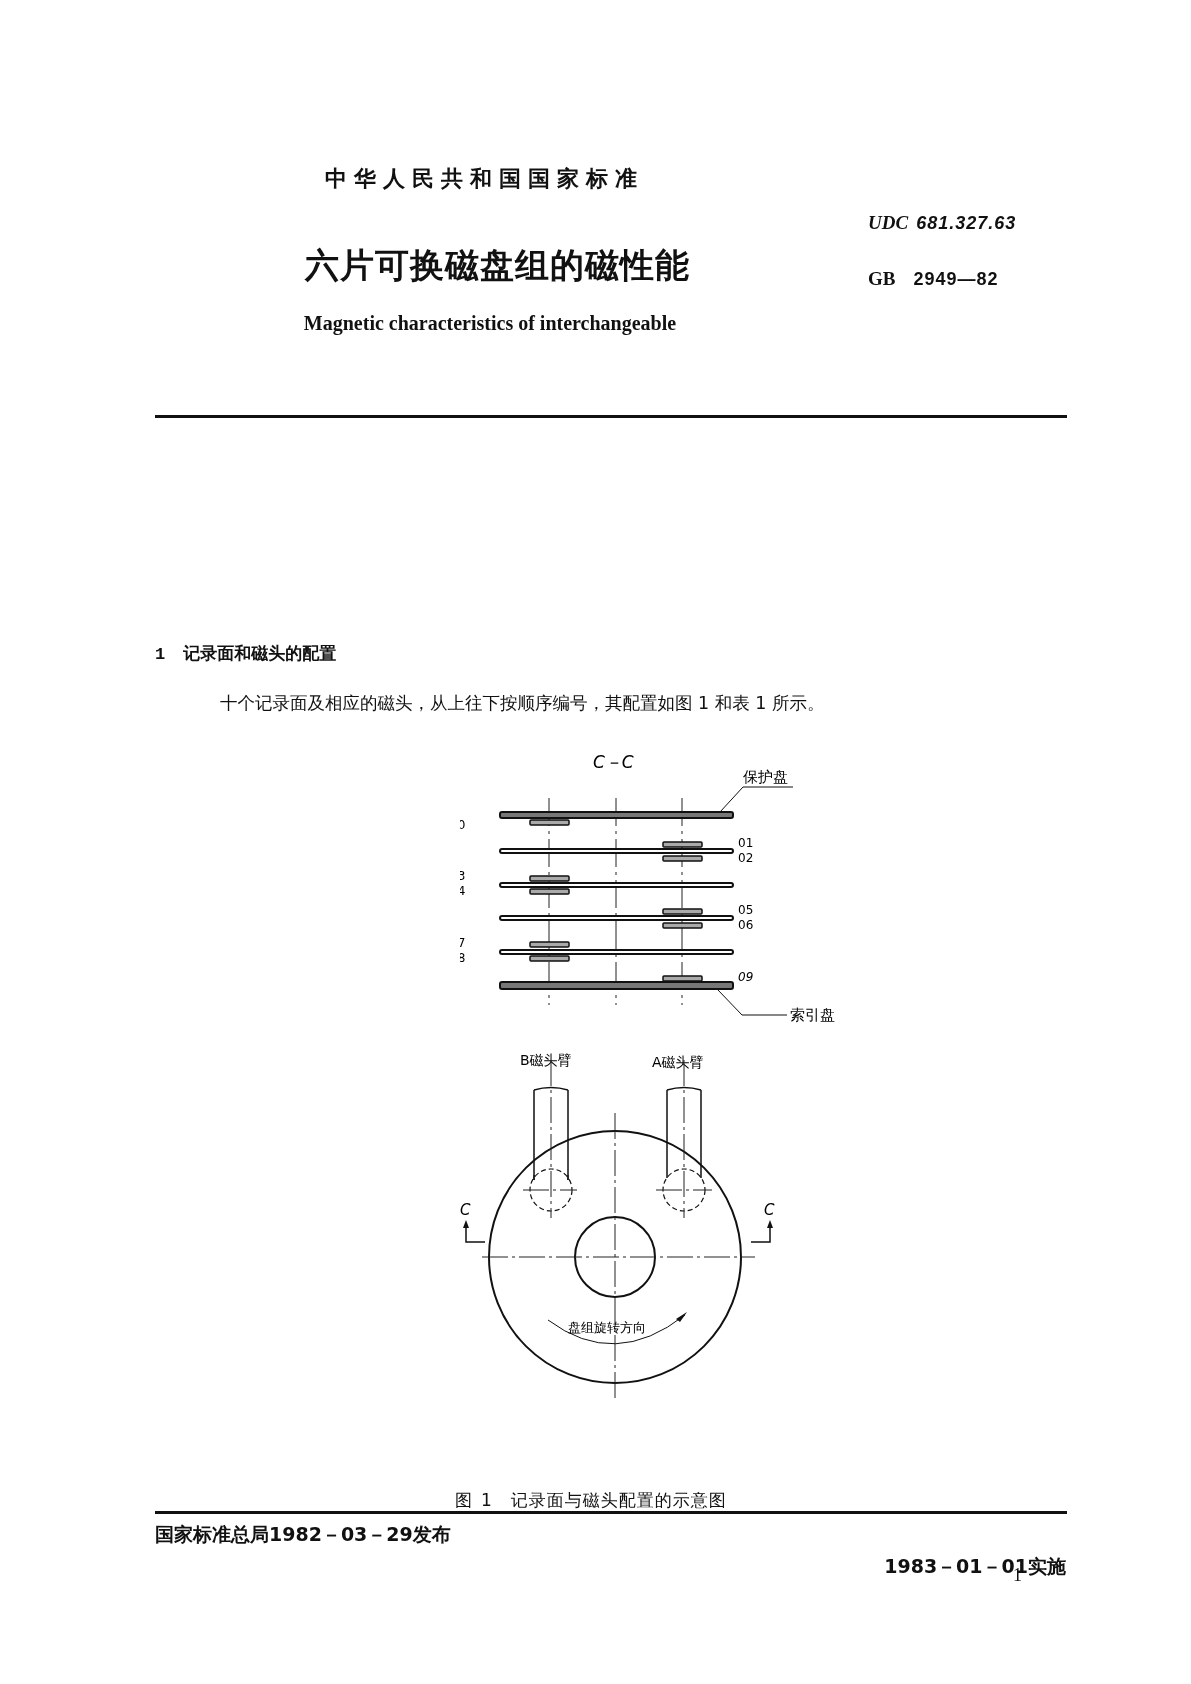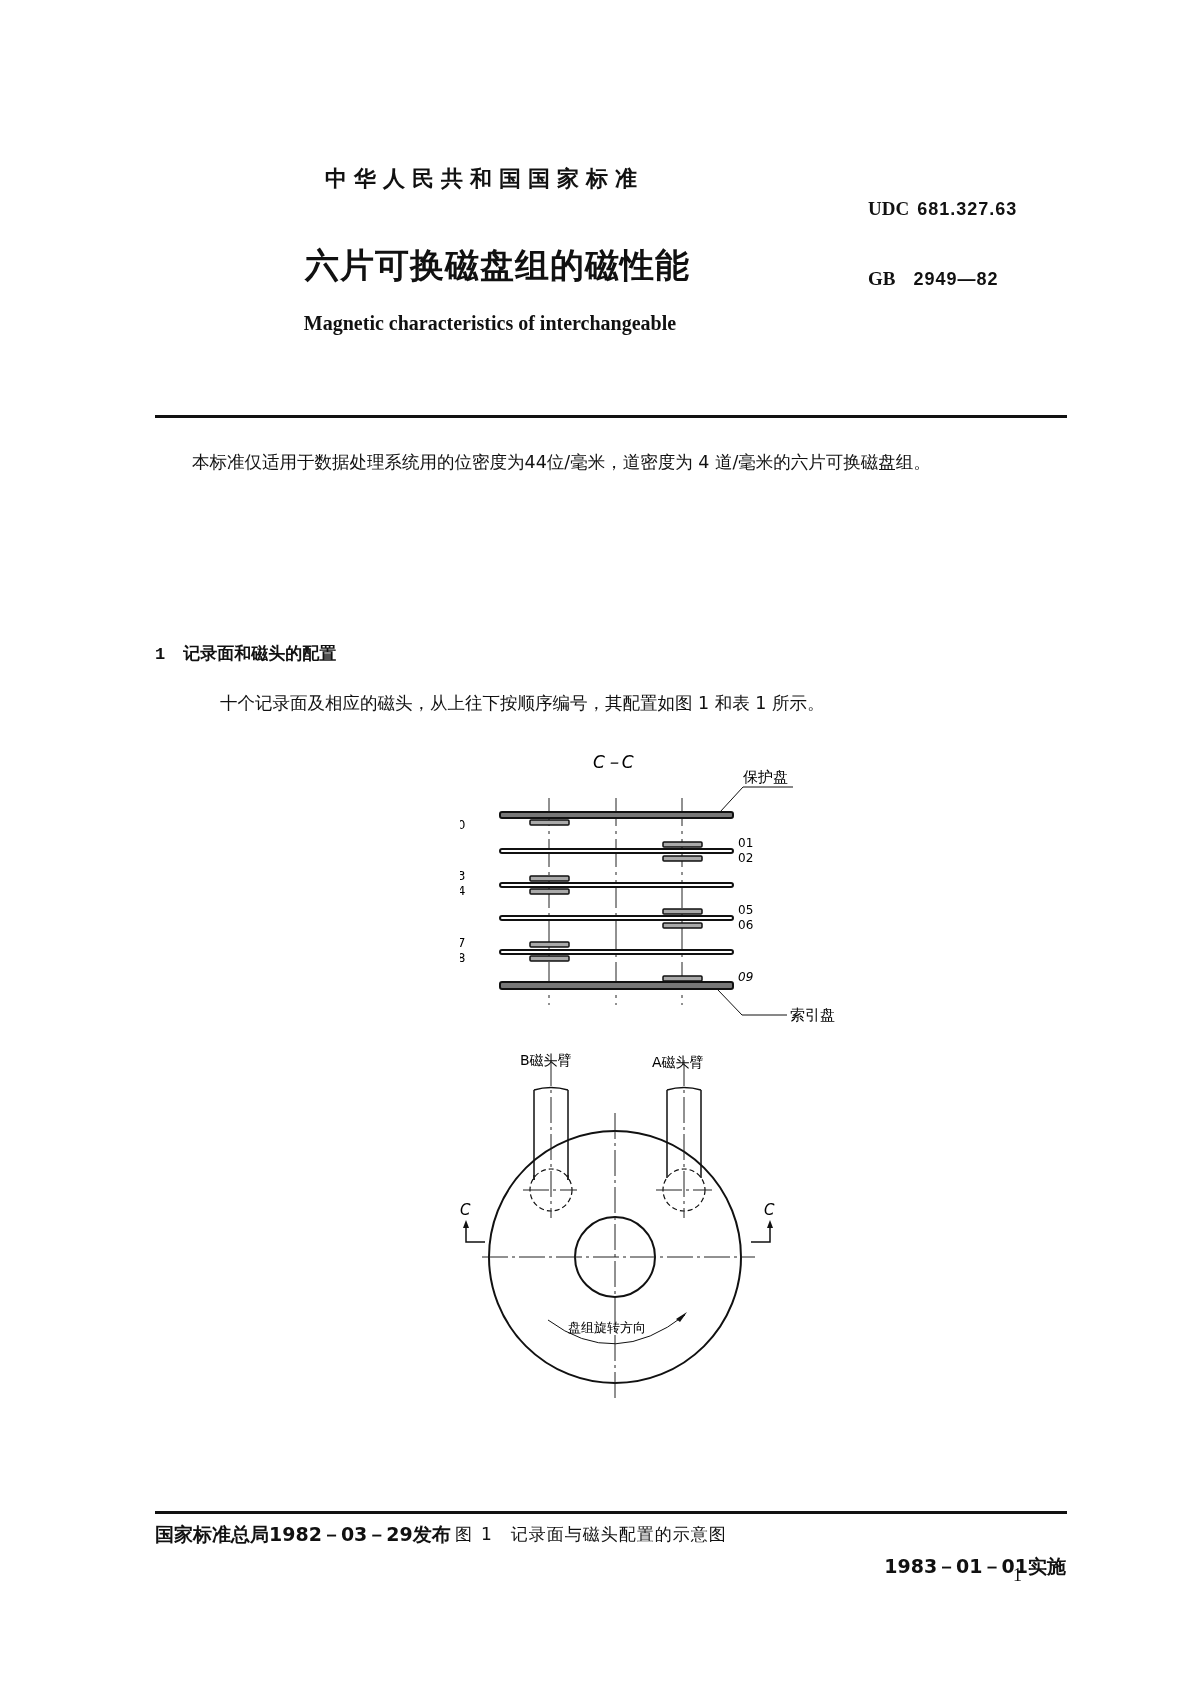--- a/index.html
+++ b/index.html
@@ -1,52 +1,51 @@
 <!DOCTYPE html>
 <html><head>
 <meta charset="utf-8">
 <style>
   html, body { margin: 0; padding: 0; background: #ffffff; }
   body { width: 1191px; height: 1684px; position: relative; overflow: hidden; color: #111; font-family: "DejaVu Serif", serif; }
   .abs { position: absolute; }
   .hdr-cn { left: 325px; top: 164px; font-family: "DejaVu Sans", sans-serif; font-weight: bold; font-size: 22px; letter-spacing: 7px; }
-  .udc { left: 868px; top: 198px; font-size: 19px; font-weight: bold; font-family: "Liberation Serif", serif; }
+  .udc { left: 868px; top: 212px; font-size: 19px; font-weight: bold; font-family: "Liberation Serif", serif; font-style: italic; }
   .udc .num { font-family: "Liberation Sans", sans-serif; letter-spacing: 1px; margin-left: 8px; font-size: 18px; }
   .title-cn { left: 305px; top: 243px; font-family: "DejaVu Sans", sans-serif; font-weight: bold; font-size: 34px; letter-spacing: 1px; }
   .gb { left: 868px; top: 268px; font-size: 19px; font-weight: bold; font-family: "Liberation Serif", serif; }
   .gb .num { font-family: "Liberation Sans", sans-serif; margin-left: 18px; letter-spacing: 1px; font-size: 18px; }
   .title-en { left: 230px; top: 307px; width: 520px; text-align: center; font-family: "Liberation Serif", serif; font-weight: bold; font-size: 20px; line-height: 32px; }
   .rule { left: 155px; width: 912px; height: 3px; background: #111; }
   .para { left: 155px; width: 912px; font-size: 17.5px; line-height: 32px; font-family: "DejaVu Sans", sans-serif; }
   .para p { margin: 0; text-indent: 37px; }
   .sec { left: 155px; top: 642px; font-family: Liberation Mono, monospace; font-weight: bold; font-size: 17px; }
   .sec .n { margin-right: 18px; }
   .sec-body { left: 192px; top: 691px; font-family: "DejaVu Sans", sans-serif; font-size: 17.5px; margin-left: 28px; }
-  .caption { left: 455px; top: 1523px; font-family: "DejaVu Sans", sans-serif; font-size: 17px; letter-spacing: 1px; }
+  .caption { left: 455px; top: 1489px; font-family: "DejaVu Sans", sans-serif; font-size: 17px; letter-spacing: 1px; }
   .caption .n { margin: 0 18px 0 8px; }
   .foot-l { left: 155px; top: 1515px; font-family: "DejaVu Sans", sans-serif; font-weight: bold; font-size: 19px; }
   .foot-r { right: 125px; top: 1515px; font-family: "DejaVu Sans", sans-serif; font-weight: bold; font-size: 19px; }
   .pageno { left: 1013px; top: 1565px; font-family: "Liberation Serif", serif; font-size: 18px; }
   svg text { font-family: "DejaVu Sans", sans-serif; }
 </style>
 </head>
 <body>
 
 <div class="abs hdr-cn">中华人民共和国国家标准</div>
 <div class="abs udc"><span>UDC</span><span class="num">681.327.63</span></div>
 <div class="abs title-cn">六片可换磁盘组的磁性能</div>
 <div class="abs gb"><span>GB</span><span class="num">2949—82</span></div>
 <div class="abs title-en">
   <div>Magnetic characteristics of interchangeable</div>
 </div>
 
 <div class="abs rule" style="top:415px;"></div>
 
 <div class="abs para" style="top:446px;">
-  <p>本标准仅适用于数据处理系统用的位密度为44位/毫米，道密度为 4 道/毫米的六片可换磁盘组。</p>
 </div>
 
 <div class="abs sec"><span class="n">1</span><span>记录面和磁头的配置</span></div>
 <div class="abs sec-body">十个记录面及相应的磁头，从上往下按顺序编号，其配置如图 1 和表 1 所示。</div>
 
 <svg class="abs" style="left:460px; top:740px;" width="400" height="290">
   <text x="133" y="28" font-size="17" font-style="italic" font-family="Liberation Serif, serif">C－C</text>
   <text x="283" y="42" font-size="15">保护盘</text>
   <line x1="283" y1="47" x2="333" y2="47" stroke="#111" stroke-width="1"></line>
   <line x1="283" y1="47" x2="260" y2="72" stroke="#111" stroke-width="1"></line>

